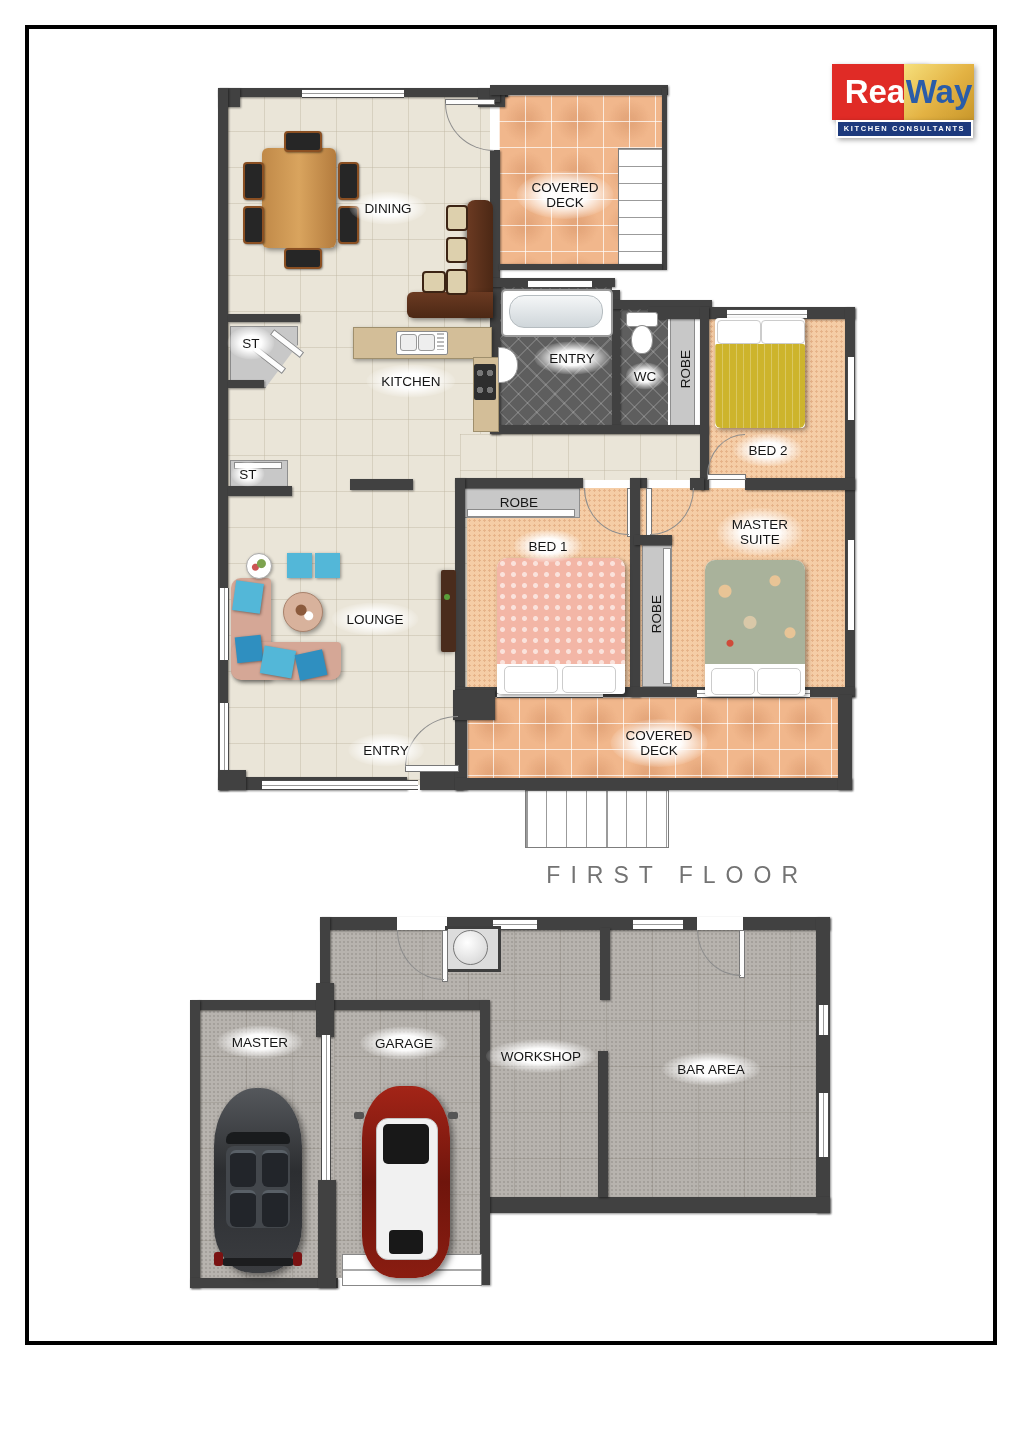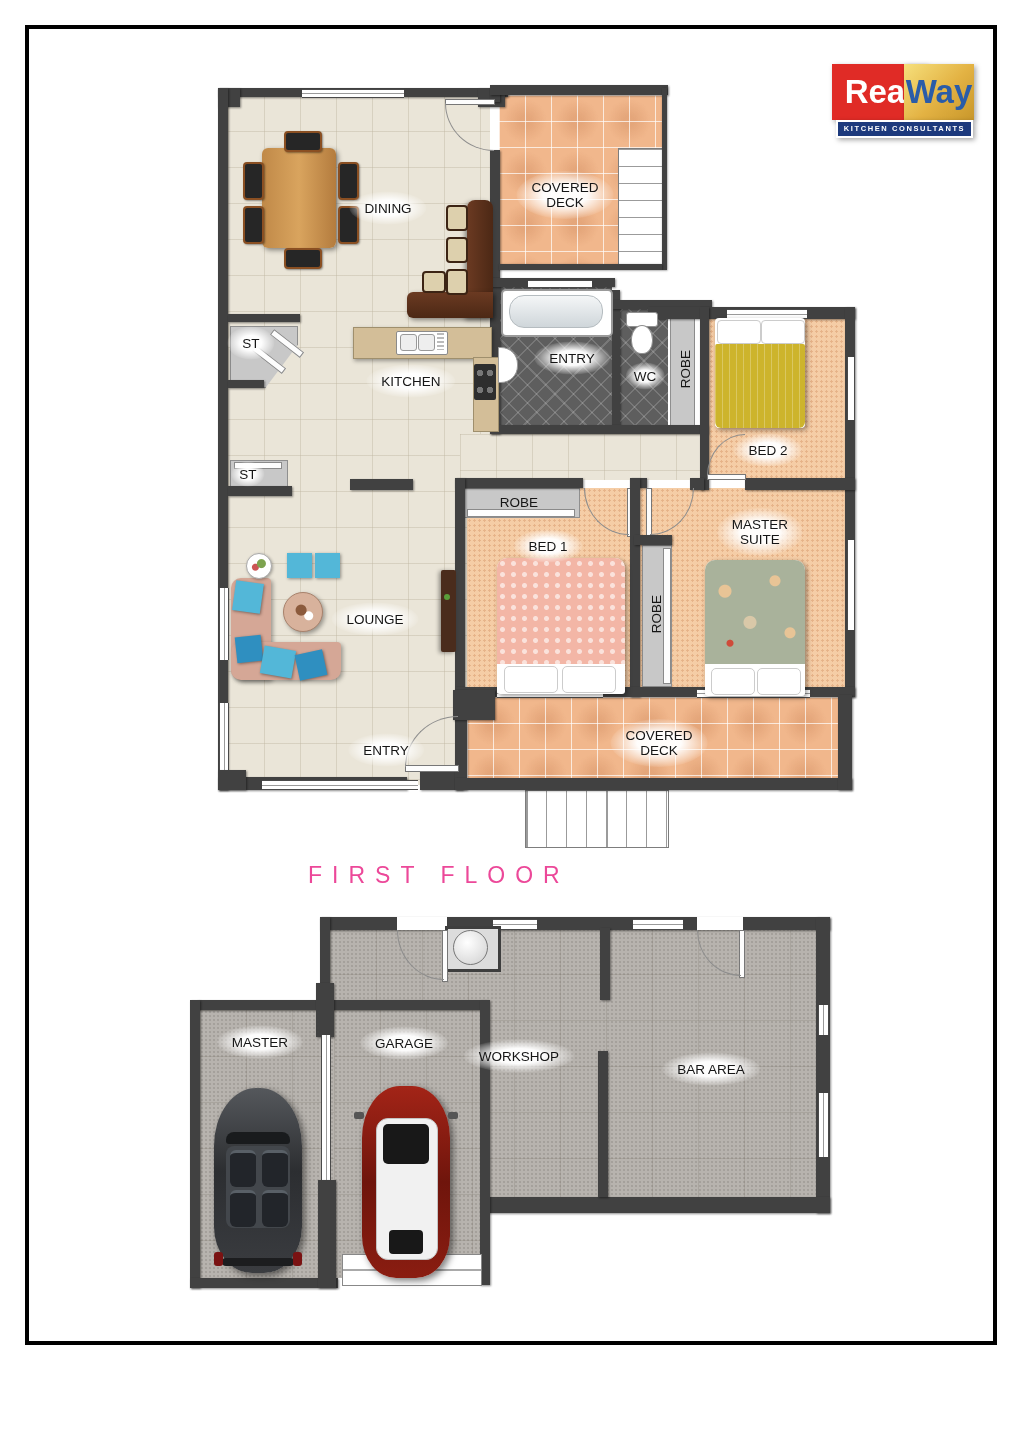--- a/index.html
+++ b/index.html
@@ -39,21 +39,21 @@
   .treadsv{background-image:repeating-linear-gradient(90deg,#9b9b9b 0 1.5px,transparent 1.5px 20px)}
   .arc{border:1.6px solid #8d8d8d;background:transparent}
   .arc.tl{border-right:0;border-bottom:0;border-radius:100% 0 0 0}
   .arc.bl{border-right:0;border-top:0;border-radius:0 0 0 100%}
   .arc.br{border-left:0;border-top:0;border-radius:0 0 100% 0}
   .leaf{background:#fdfdfd;border:1px solid #777}
   .lbl{font-size:13.5px;line-height:15px;color:#151515;white-space:nowrap;text-align:center;
        transform:translate(-50%,-50%);padding:9px 15px;border-radius:50%;
        background:radial-gradient(ellipse at center,rgba(255,255,255,.97) 32%,rgba(255,255,255,0) 74%)}
   .vl{transform:translate(-50%,-50%) rotate(-90deg)}
-  .floor-title{font-size:23px;letter-spacing:10px;color:#ec4899;text-align:left;white-space:nowrap}
+  .floor-title{font-size:23px;letter-spacing:10px;color:#737373;text-align:right;white-space:nowrap}
   .addr{border:4px solid #000;font-size:37px;color:#0d0d0d;line-height:68px;padding-left:16px}
   .logo-real{background:var(--logo-red);color:#fff;font-weight:bold;font-size:33px;text-align:center;line-height:56px;box-shadow:2px 2px 5px rgba(0,0,0,.35)}
   .logo-way{background:linear-gradient(135deg,#f6e07c 0%,var(--logo-gold) 55%,#c8972b 100%);color:var(--way-blue);font-weight:bold;font-size:33px;text-align:center;line-height:56px;box-shadow:2px 2px 5px rgba(0,0,0,.35)}
   .logo-tag{background:var(--logo-navy);border:2px solid #fff;color:#fff;font-weight:bold;font-size:7.5px;
             letter-spacing:1.6px;text-align:center;line-height:14px;box-shadow:2px 2px 5px rgba(0,0,0,.35)}
   .sofa{background:var(--sofa);box-shadow:2px 2px 4px rgba(0,0,0,.35)}
   .cush{background:var(--aqua);box-shadow:1px 1px 3px rgba(0,0,0,.4)}
   .chair{background:#262626;border:2px solid #8a4f22;border-radius:4px;box-shadow:1px 1px 2px rgba(0,0,0,.4)}
   .stool{background:#ddd0ad;border:2px solid #3c2414;border-radius:4px}
 </style>
@@ -295,17 +295,17 @@
 
     <div class="a" style="left:362px;top:186px;width:88px;height:192px;background:linear-gradient(180deg,#a32417,#6f150c 50%,#8a1d11);border-radius:38px 38px 34px 34px/52px 52px 42px 42px;box-shadow:3px 3px 7px rgba(0,0,0,.5)"></div>
     <div class="a" style="left:354px;top:212px;width:10px;height:7px;background:#555;border-radius:2px"></div>
     <div class="a" style="left:448px;top:212px;width:10px;height:7px;background:#555;border-radius:2px"></div>
     <div class="a" style="left:376px;top:218px;width:60px;height:140px;background:#f1f1f1;border:1px solid #c3c3c3;border-radius:12px"></div>
     <div class="a" style="left:383px;top:224px;width:46px;height:40px;background:#181818;border-radius:5px"></div>
     <div class="a" style="left:389px;top:330px;width:34px;height:24px;background:#181818;border-radius:4px"></div>
 
     <div class="a lbl" style="left:260px;top:142px">MASTER</div>
     <div class="a lbl" style="left:404px;top:143px">GARAGE</div>
-    <div class="a lbl" style="left:519px;top:156px">WORKSHOP</div>
+    <div class="a lbl" style="left:541px;top:156px">WORKSHOP</div>
     <div class="a lbl" style="left:711px;top:169px">BAR AREA</div>
   </div>
 
 </div>
 
 </body></html>

